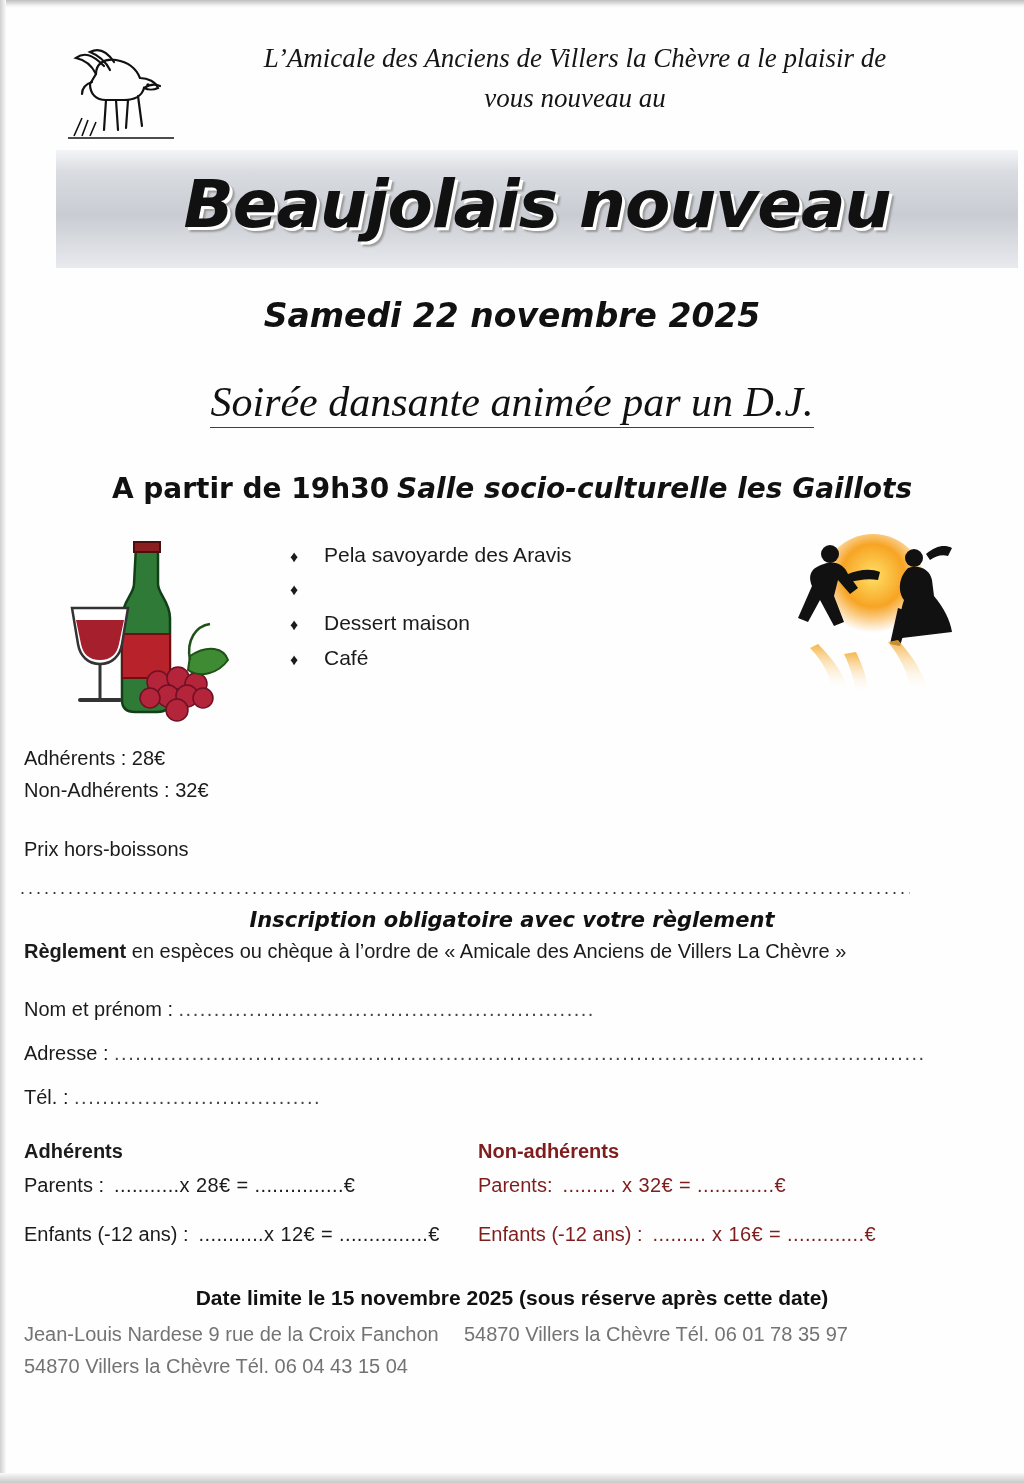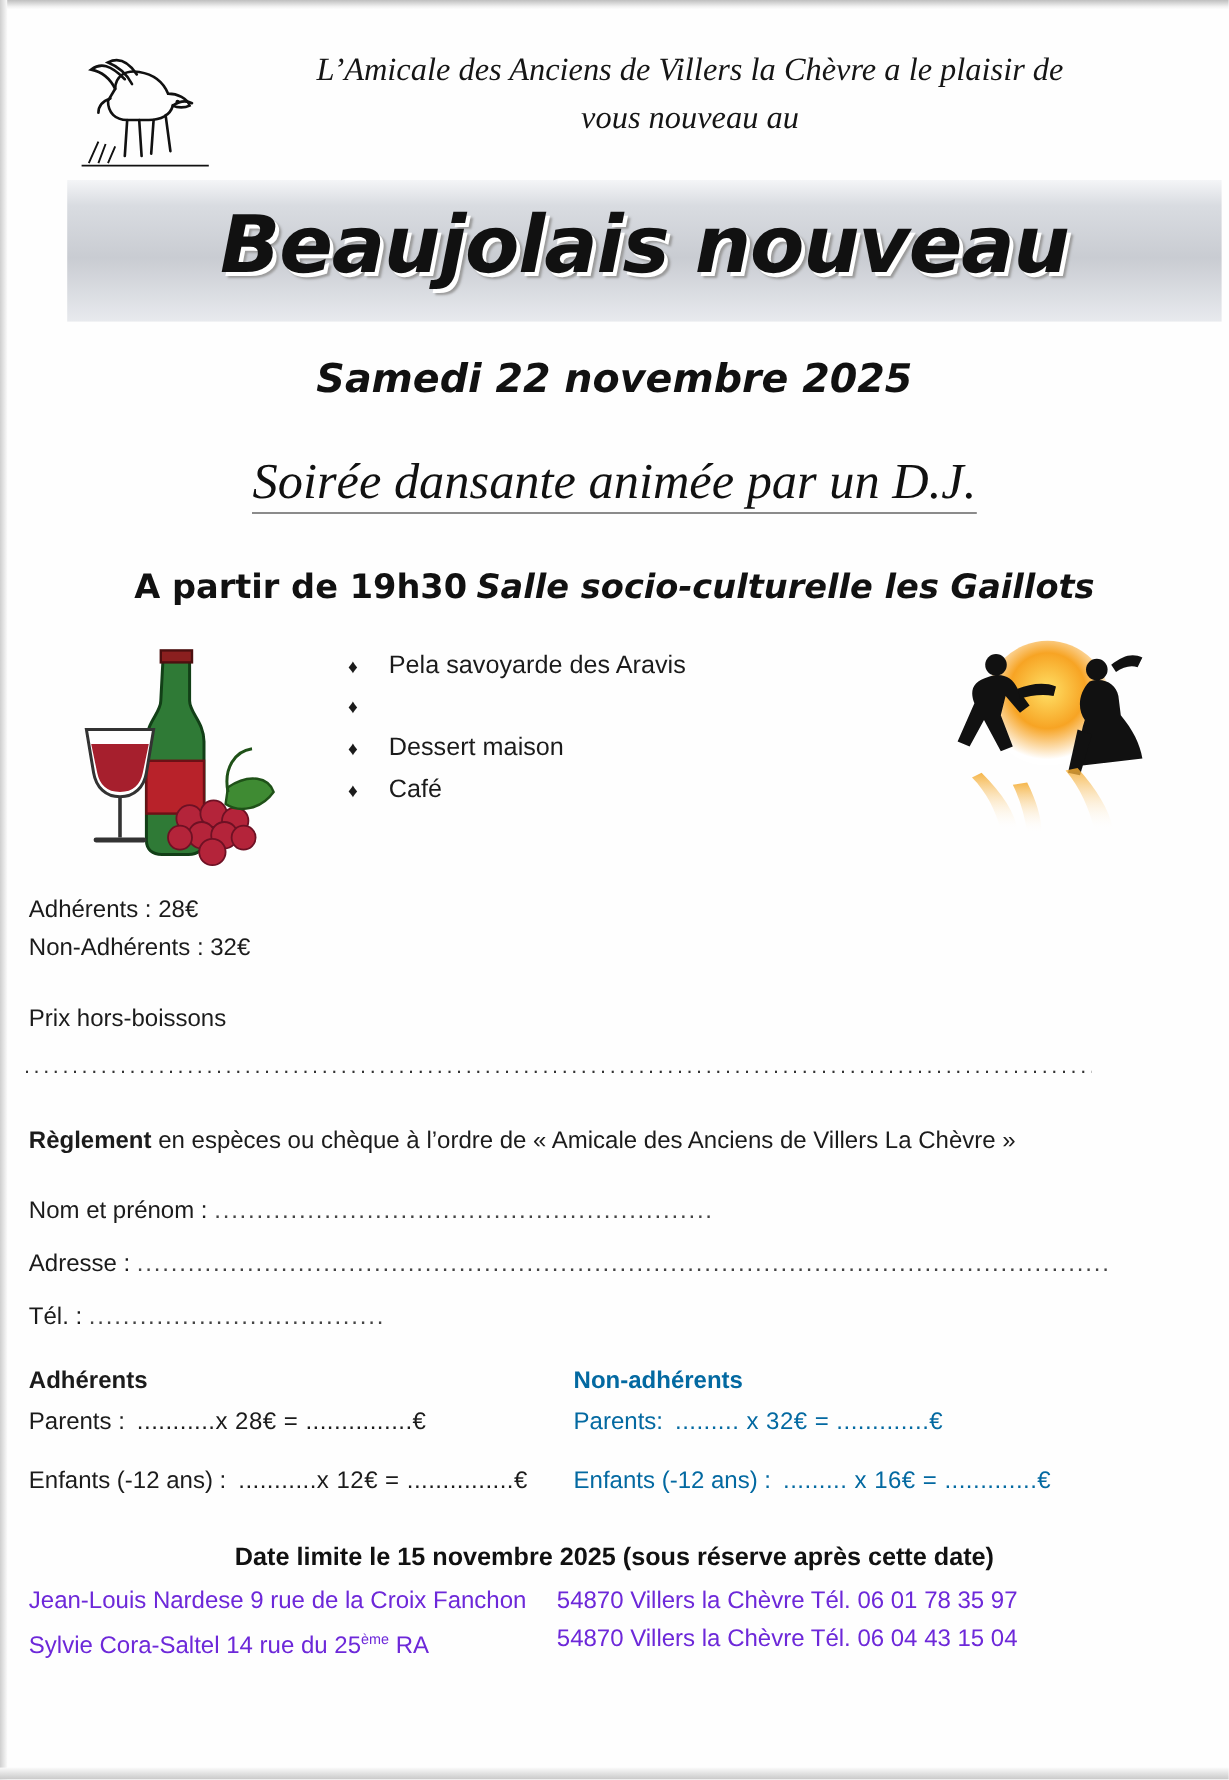--- a/index.html
+++ b/index.html
@@ -236,21 +236,21 @@
     width: 440px;
     font-size: 20px;
     color: #1b1b1b;
   }
   .col-right {
     position: absolute;
     left: 478px;
     top: 1140px;
     width: 450px;
     font-size: 20px;
-    color: #0369a1;
+    color: #7f1d1d;
   }
   .col-head {
     font-weight: bold;
     margin-bottom: 6px;
   }
   .row {
     display: flex;
     align-items: baseline;
     margin-bottom: 26px;
     white-space: nowrap;
@@ -269,21 +269,21 @@
     font-size: 21px;
     color: #111;
   }
   .contacts {
     position: absolute;
     top: 1318px;
     left: 24px;
     width: 960px;
     font-size: 20px;
     line-height: 32px;
-    color: #6d28d9;
+    color: #737373;
   }
   .contacts-row {
     display: flex;
   }
   .contacts-row .name {
     width: 440px;
   }
   .sup { font-size: 12px; vertical-align: super; }
 </style>
 </head>
@@ -417,20 +417,21 @@
   </div>
 
   <div class="prices">
     <div>Adhérents : 28€</div>
     <div>Non-Adhérents : 32€</div>
   </div>
   <div class="prix-hors">Prix hors-boissons</div>
 
   <div class="dotted-sep">..........................................................................................................................................</div>
 
+  <div class="inscription">Inscription obligatoire avec votre règlement</div>
 
   <div class="reglement">
     <b>Règlement</b><span> en espèces ou chèque à l’ordre de « Amicale des Anciens de Villers La Chèvre »</span>
   </div>
 
   <div class="field f-nom">
     <span>Nom et prénom : </span><span class="dots">...........................................................</span>
   </div>
   <div class="field f-tel">
     <span>Tél. : </span><span class="dots">...................................</span>
@@ -464,17 +465,16 @@
   </div>
 
   <div class="deadline">Date limite le 15 novembre 2025 (sous réserve après cette date)</div>
 
   <div class="contacts">
     <div class="contacts-row">
       <span class="name">Jean-Louis Nardese 9 rue de la Croix Fanchon</span>
       <span>54870 Villers la Chèvre Tél. 06 01 78 35 97</span>
     </div>
     <div class="contacts-row">
-      <span class="name"><span>Sylvie Cora-Saltel  14 rue du 25</span><span class="sup">ème</span><span> RA</span></span>
       <span>54870 Villers la Chèvre Tél. 06 04 43 15 04</span>
     </div>
   </div>
 </div>
 
 </body></html>

